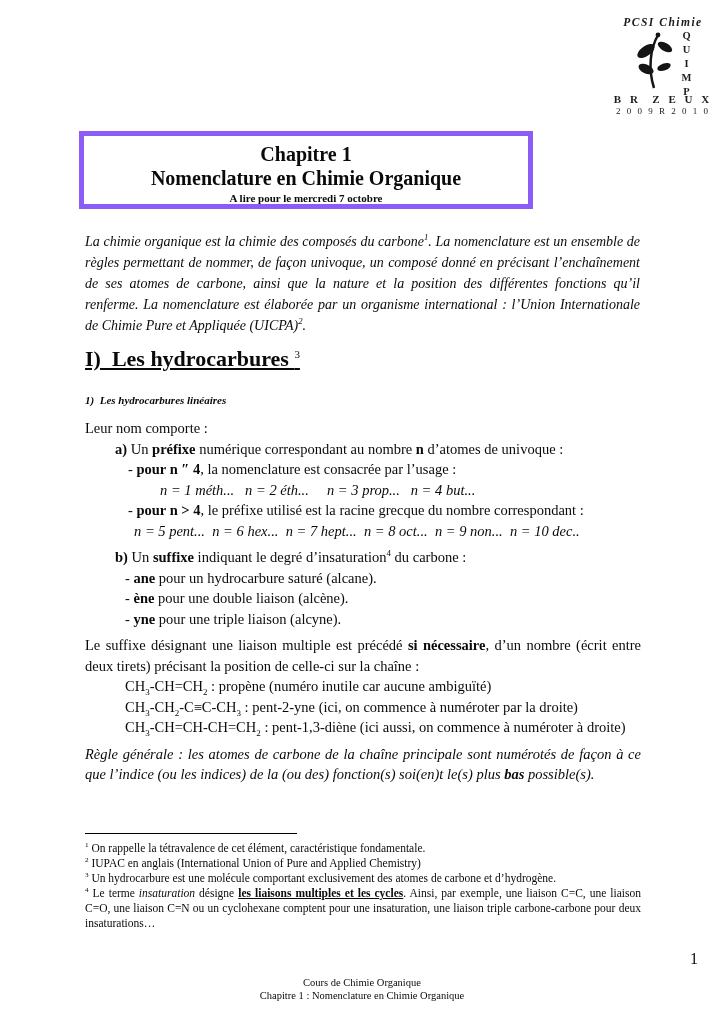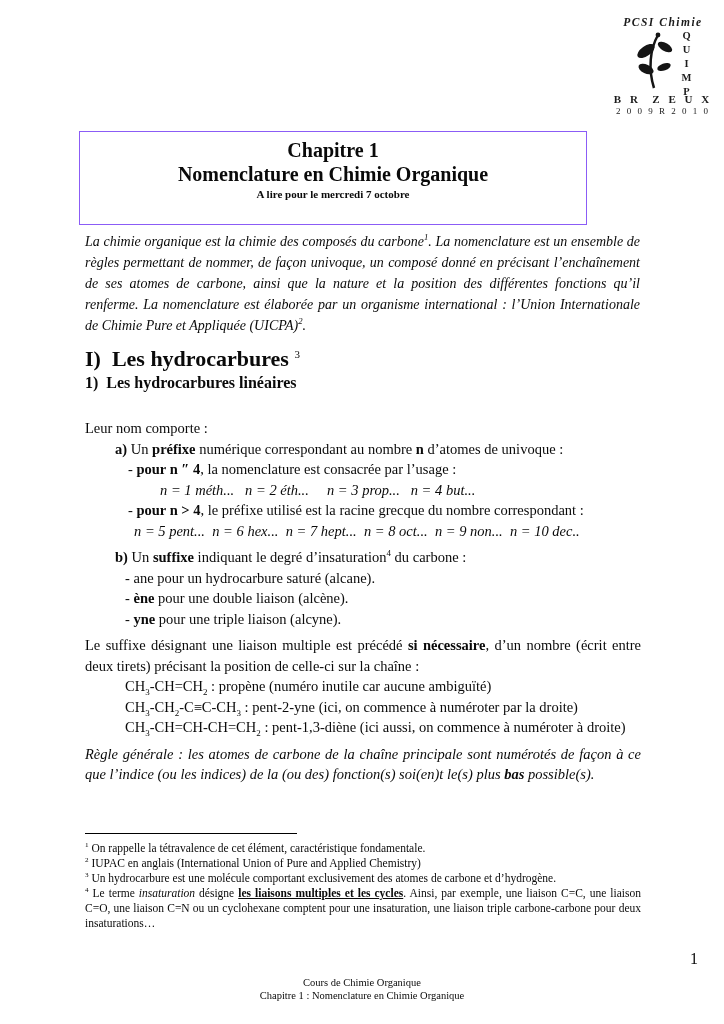--- a/index.html
+++ b/index.html
@@ -9,32 +9,32 @@
     overflow:hidden;
   }
   
   .logo { position:absolute; top:16px; right:3px; width:116px; text-align:center; color:#1c1c1c; }
   .logo-school { font-size:11.5px; font-style:italic; font-weight:bold; letter-spacing:1.5px; }
   .logo-mid { display:flex; justify-content:center; align-items:flex-start; gap:5px; margin-top:2px; }
   .logo-vert { writing-mode:vertical-rl; text-orientation:upright; font-size:10.5px; font-weight:bold; letter-spacing:3px; height:60px; }
   .logo-name { font-size:11px; font-weight:bold; letter-spacing:3px; margin-top:1px; white-space:pre; }
   .logo-years { font-size:9px; letter-spacing:2px; margin-top:1px; white-space:pre; }
   
-  .title-box { position:absolute; top:131px; left:79px; width:508px; box-sizing:border-box;
-    border:1px solid #8b5cf6; text-align:center; padding:6px 4px 24px; }
+  .title-box { position:absolute; top:131px; left:79px; width:454px; box-sizing:border-box;
+    border:5px solid #8b5cf6; text-align:center; padding:6px 4px 0; }
   .tb-chapter,.tb-title { font-size:20px; font-weight:bold; line-height:24px; }
   .tb-note { font-size:11px; font-weight:bold; margin-top:2px; }
   
   .intro { position:absolute; top:231px; left:85px; width:555px; font-size:14px; line-height:21px; }
   .just { text-align:justify; }
   .italic { font-style:italic; }
   
-  .h1 { position:absolute; top:346px; left:85px; font-size:22px; font-weight:bold; white-space:pre-wrap; }
+  .h1 { position:absolute; top:346px; left:85px; font-size:22px; font-weight:bold; white-space:pre-wrap;text-decoration:underline; }
   .h1 sup { font-size:11px; }
-  .h2 { position:absolute; top:374px; left:85px; font-size:16px; font-weight:bold; white-space:pre-wrap; }
+  .h2 { position:absolute; top:394px; left:85px; font-size:11px; font-weight:bold; font-style:italic; white-space:pre-wrap; }
   
   .content { position:absolute; top:418px; left:85px; width:556px; font-size:14.5px; line-height:20.5px; }
   .line { white-space:pre-wrap; }
   .ind-a { margin-left:30px; }
   .ind-dash1 { margin-left:43px; }
   .ind-n1 { margin-left:75px; }
   .ind-n5 { margin-left:49px; }
   .ind-dash2 { margin-left:40px; }
   .ind-formula { margin-left:40px; }
   .gap { margin-top:6px; }
@@ -83,21 +83,21 @@
 
   <div class="content">
     <div class="line">Leur nom comporte :</div>
     <div class="line ind-a"><span style="font-weight: bold;">a) </span><span>Un </span><span style="font-weight: bold;">préfixe</span><span> numérique correspondant au nombre </span><span style="font-weight: bold;">n</span><span> d’atomes de univoque :</span></div>
     <div class="line ind-dash1"><span>- </span><span style="font-weight: bold; text-align: right;">pour n ″ 4</span><span>, la nomenclature est consacrée par l’usage :</span></div>
     <div class="line ind-n1 italic">n = 1 méth...   n = 2 éth...     n = 3 prop...   n = 4 but...</div>
     <div class="line ind-dash1"><span>- </span><span style="font-weight: bold;">pour n &gt; 4</span><span>, le préfixe utilisé est la racine grecque du nombre correspondant :</span></div>
     <div class="line ind-n5 italic">n = 5 pent...  n = 6 hex...  n = 7 hept...  n = 8 oct...  n = 9 non...  n = 10 dec..</div>
 
     <div class="line ind-a gap"><span style="font-weight: bold;">b) </span><span>Un </span><span style="font-weight: bold;">suffixe</span><span> indiquant le degré d’insaturation</span><sup>4</sup><span> du carbone :</span></div>
-    <div class="line ind-dash2"><span>- </span><span style="font-weight: normal; text-align: center;">ane</span><span> pour un hydrocarbure saturé (alcane).</span></div>
+    <div class="line ind-dash2"><span>- </span><span style="font-weight: bold; text-align: center;">ane</span><span> pour un hydrocarbure saturé (alcane).</span></div>
     <div class="line ind-dash2"><span>- </span><span style="font-weight: bold;">ène</span><span> pour une double liaison (alcène).</span></div>
     <div class="line ind-dash2"><span>- </span><span style="font-weight: bold;">yne</span><span> pour une triple liaison (alcyne).</span></div>
 
     <div class="just gap"><span>Le suffixe désignant une liaison multiple est précédé </span><span style="font-weight: bold;">si nécessaire</span><span>, d’un nombre (écrit entre deux tirets) précisant la position de celle-ci sur la chaîne :</span></div>
     <div class="line ind-formula"><span>CH</span><sub>3</sub><span>-CH=CH</span><sub>2</sub><span> : propène (numéro inutile car aucune ambiguïté)</span></div>
     <div class="line ind-formula"><span>CH</span><sub>3</sub><span>-CH</span><sub>2</sub><span>-C≡C-CH</span><sub>3</sub><span> : pent-2-yne (ici, on commence à numéroter par la droite)</span></div>
     <div class="line ind-formula"><span>CH</span><sub>3</sub><span>-CH=CH-CH=CH</span><sub>2</sub><span> : pent-1,3-diène (ici aussi, on commence à numéroter à droite)</span></div>
 
     <div class="just italic gap"><span>Règle générale : les atomes de carbone de la chaîne principale sont numérotés de façon à ce que l’indice (ou les indices) de la (ou des) fonction(s) soi(en)t le(s) plus </span><span style="font-weight: bold;">bas</span><span> possible(s).</span></div>
   </div>

